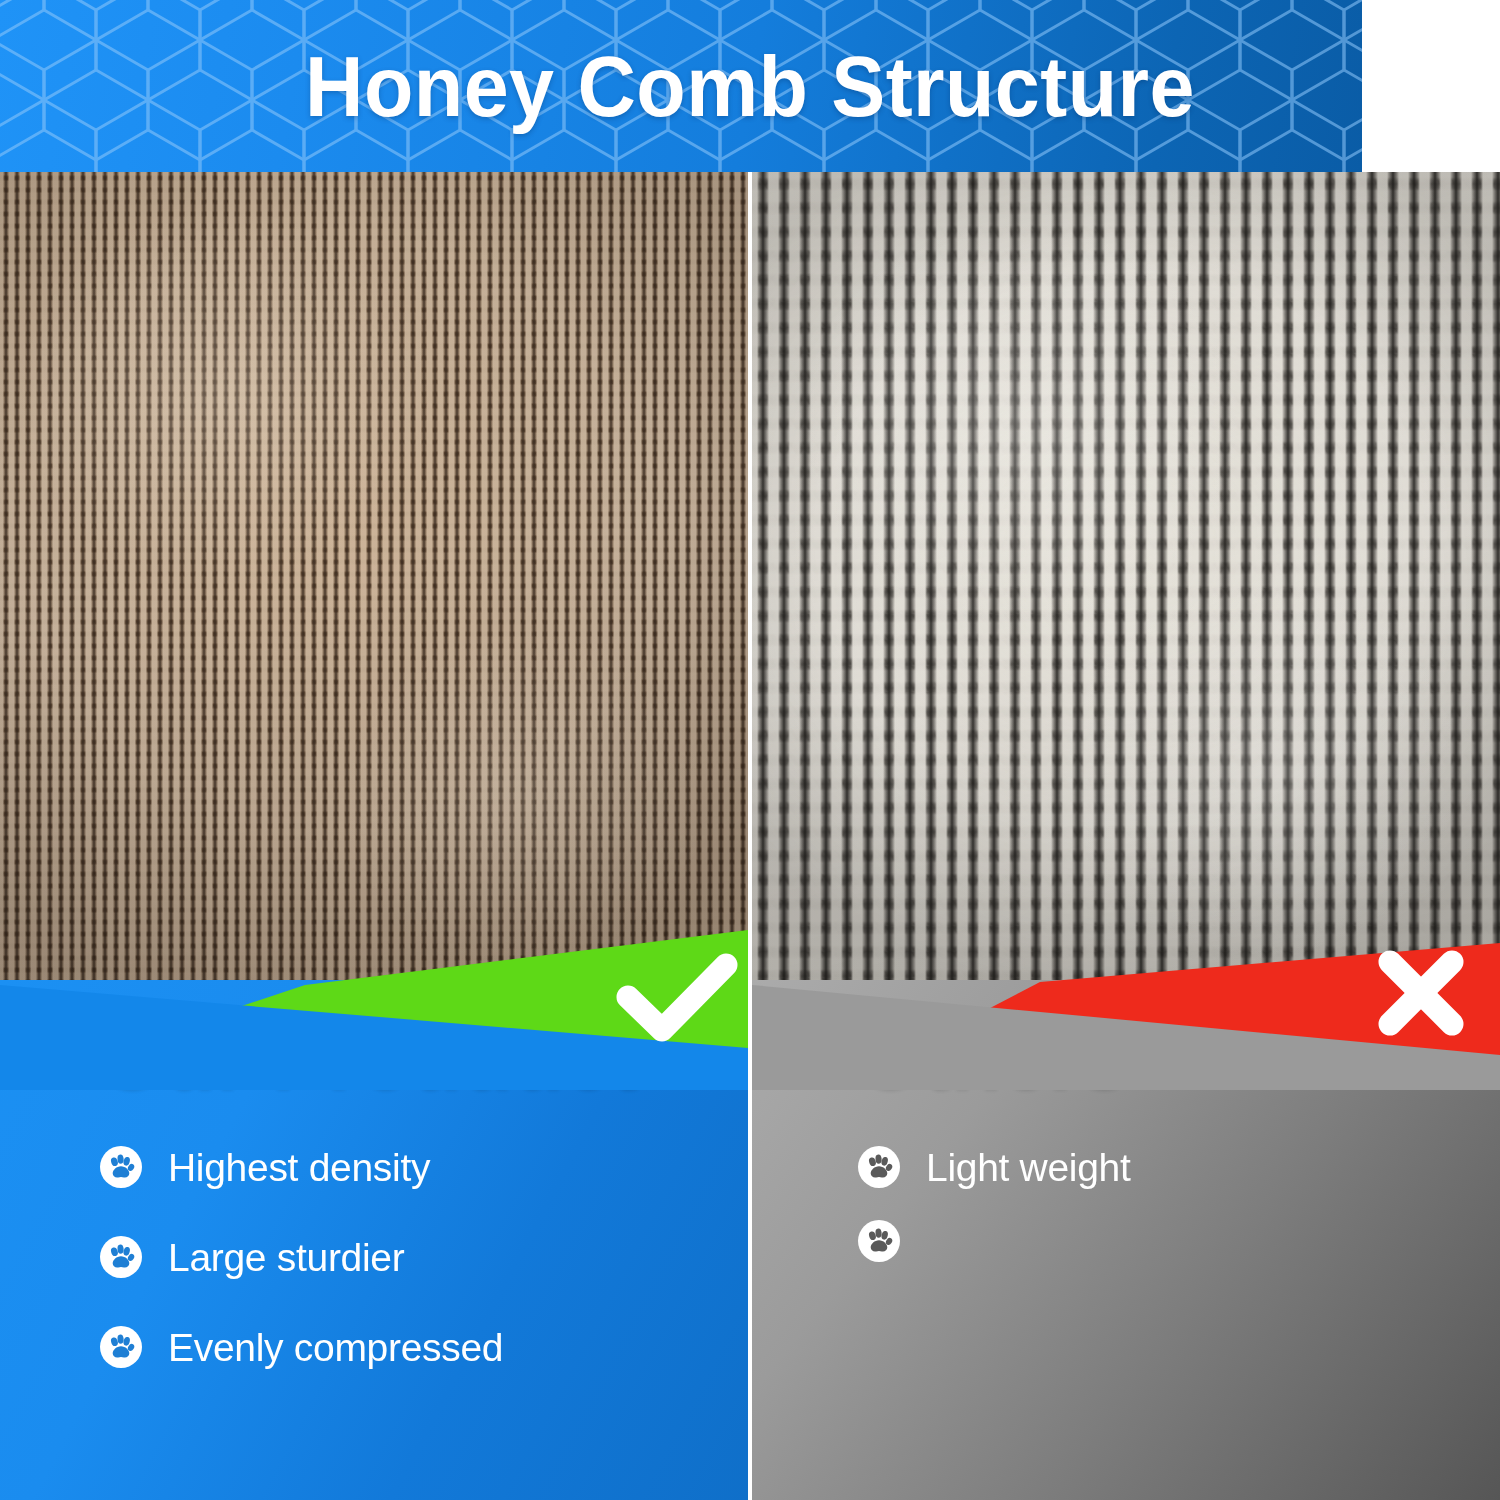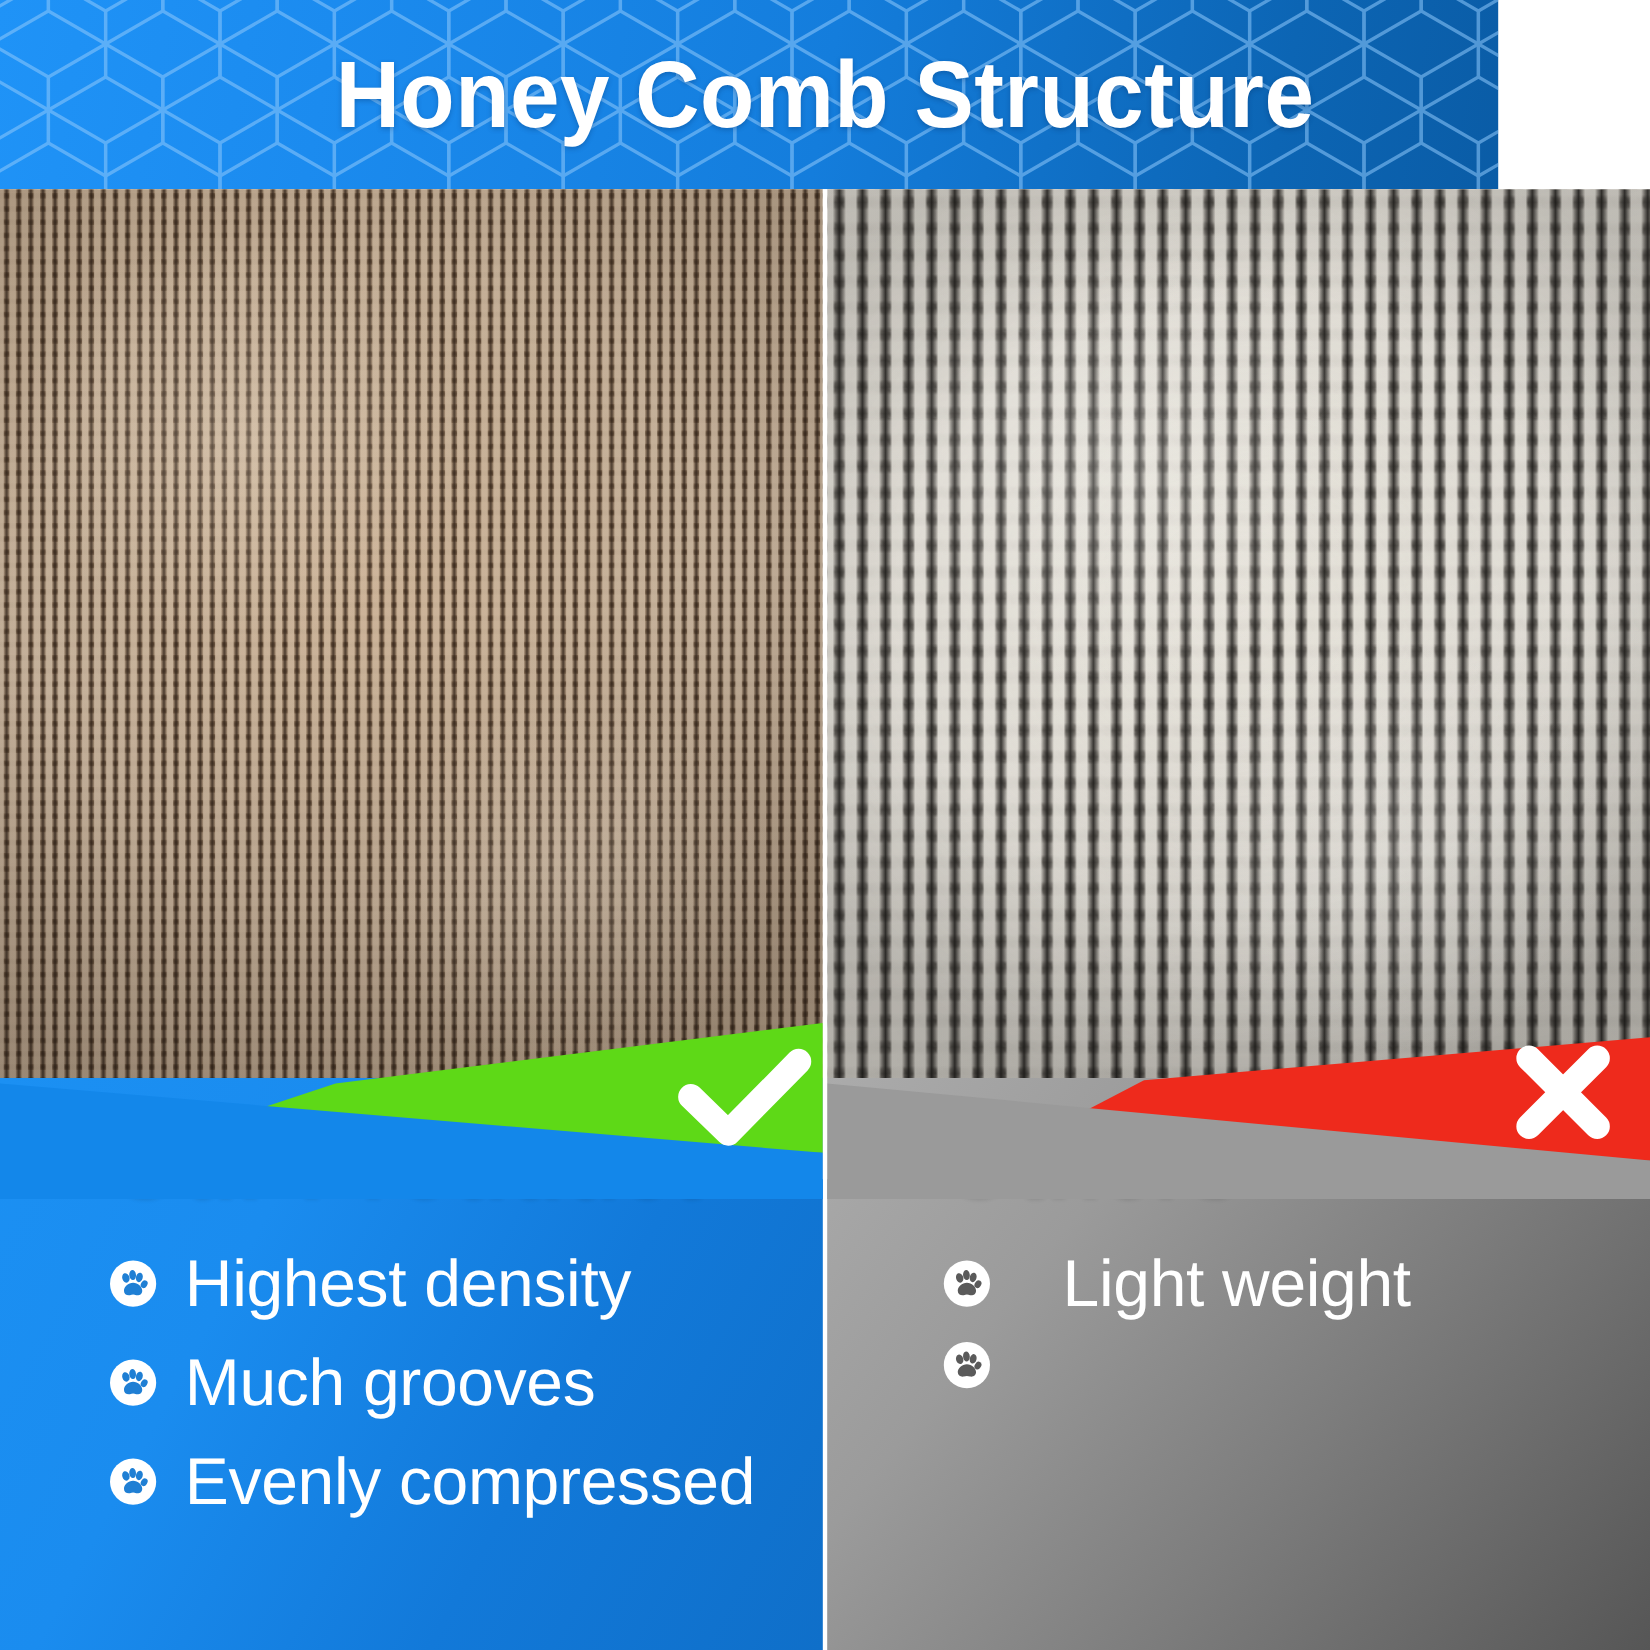--- a/index.html
+++ b/index.html
@@ -132,21 +132,21 @@
   .feature-list { position:absolute; list-style:none; }
   .feature-item { display:flex; align-items:center; height:66px; }
   .paw-badge {
     width:42px; height:42px; border-radius:50%;
     background:#ffffff; flex:0 0 42px;
     display:flex; align-items:center; justify-content:center;
     margin-right:26px;
   }
   .paw-badge svg { display:block; width:28px; height:28px; }
   .feature-label {
-    color:#ffffff; font-size:60px; line-height:1;
+    color:#ffffff; font-size:39px; line-height:1;
     white-space:nowrap; letter-spacing:-0.3px;
   }
 </style>
 </head>
 <body>
 
 <div id="poster">
 
   <div class="header">
     <div class="hexlayer">
@@ -286,21 +286,21 @@
           <svg viewBox="0 0 64 64" xmlns="http://www.w3.org/2000/svg">
             <g fill="#1f7fd4">
               <ellipse cx="17" cy="20" rx="7.5" ry="10" transform="rotate(-18 17 20)"></ellipse>
               <ellipse cx="31" cy="14" rx="7" ry="10.5" transform="rotate(-5 31 14)"></ellipse>
               <ellipse cx="45" cy="19" rx="7" ry="10" transform="rotate(15 45 19)"></ellipse>
               <ellipse cx="55" cy="33" rx="6.5" ry="8.5" transform="rotate(33 55 33)"></ellipse>
               <path d="M32 30c10 0 19 8.5 19 16.5 0 7-6 10.5-12.5 9.3-2.6-.5-4.2-1.2-6.5-1.2s-3.9.7-6.5 1.2C19 57 13 53.5 13 46.5 13 38.5 22 30 32 30z"></path>
             </g>
           </svg>
         </span>
-        <span class="feature-label">Much grooves</span>
+        <span class="feature-label">Large sturdier</span>
       </li>
       <li class="feature-item">
         <span class="paw-badge">
           <svg viewBox="0 0 64 64" xmlns="http://www.w3.org/2000/svg">
             <g fill="#1f7fd4">
               <ellipse cx="17" cy="20" rx="7.5" ry="10" transform="rotate(-18 17 20)"></ellipse>
               <ellipse cx="31" cy="14" rx="7" ry="10.5" transform="rotate(-5 31 14)"></ellipse>
               <ellipse cx="45" cy="19" rx="7" ry="10" transform="rotate(15 45 19)"></ellipse>
               <ellipse cx="55" cy="33" rx="6.5" ry="8.5" transform="rotate(33 55 33)"></ellipse>
               <path d="M32 30c10 0 19 8.5 19 16.5 0 7-6 10.5-12.5 9.3-2.6-.5-4.2-1.2-6.5-1.2s-3.9.7-6.5 1.2C19 57 13 53.5 13 46.5 13 38.5 22 30 32 30z"></path>
@@ -308,21 +308,21 @@
           </svg>
         </span>
         <span class="feature-label">Evenly compressed</span>
       </li>
     </ul>
   </div>
 
   <div class="panel right">
     <div class="panel-title" style="left:106px; top:34px;">Others</div>
     <ul class="feature-list" style="left:106px; top:154px;">
-      <li class="feature-item" style="margin-bottom:8px;gap:40px;">
+      <li class="feature-item" style="margin-bottom:8px;">
         <span class="paw-badge">
           <svg viewBox="0 0 64 64" xmlns="http://www.w3.org/2000/svg">
             <g fill="#5a5a5a">
               <ellipse cx="17" cy="20" rx="7.5" ry="10" transform="rotate(-18 17 20)"></ellipse>
               <ellipse cx="31" cy="14" rx="7" ry="10.5" transform="rotate(-5 31 14)"></ellipse>
               <ellipse cx="45" cy="19" rx="7" ry="10" transform="rotate(15 45 19)"></ellipse>
               <ellipse cx="55" cy="33" rx="6.5" ry="8.5" transform="rotate(33 55 33)"></ellipse>
               <path d="M32 30c10 0 19 8.5 19 16.5 0 7-6 10.5-12.5 9.3-2.6-.5-4.2-1.2-6.5-1.2s-3.9.7-6.5 1.2C19 57 13 53.5 13 46.5 13 38.5 22 30 32 30z"></path>
             </g>
           </svg>

